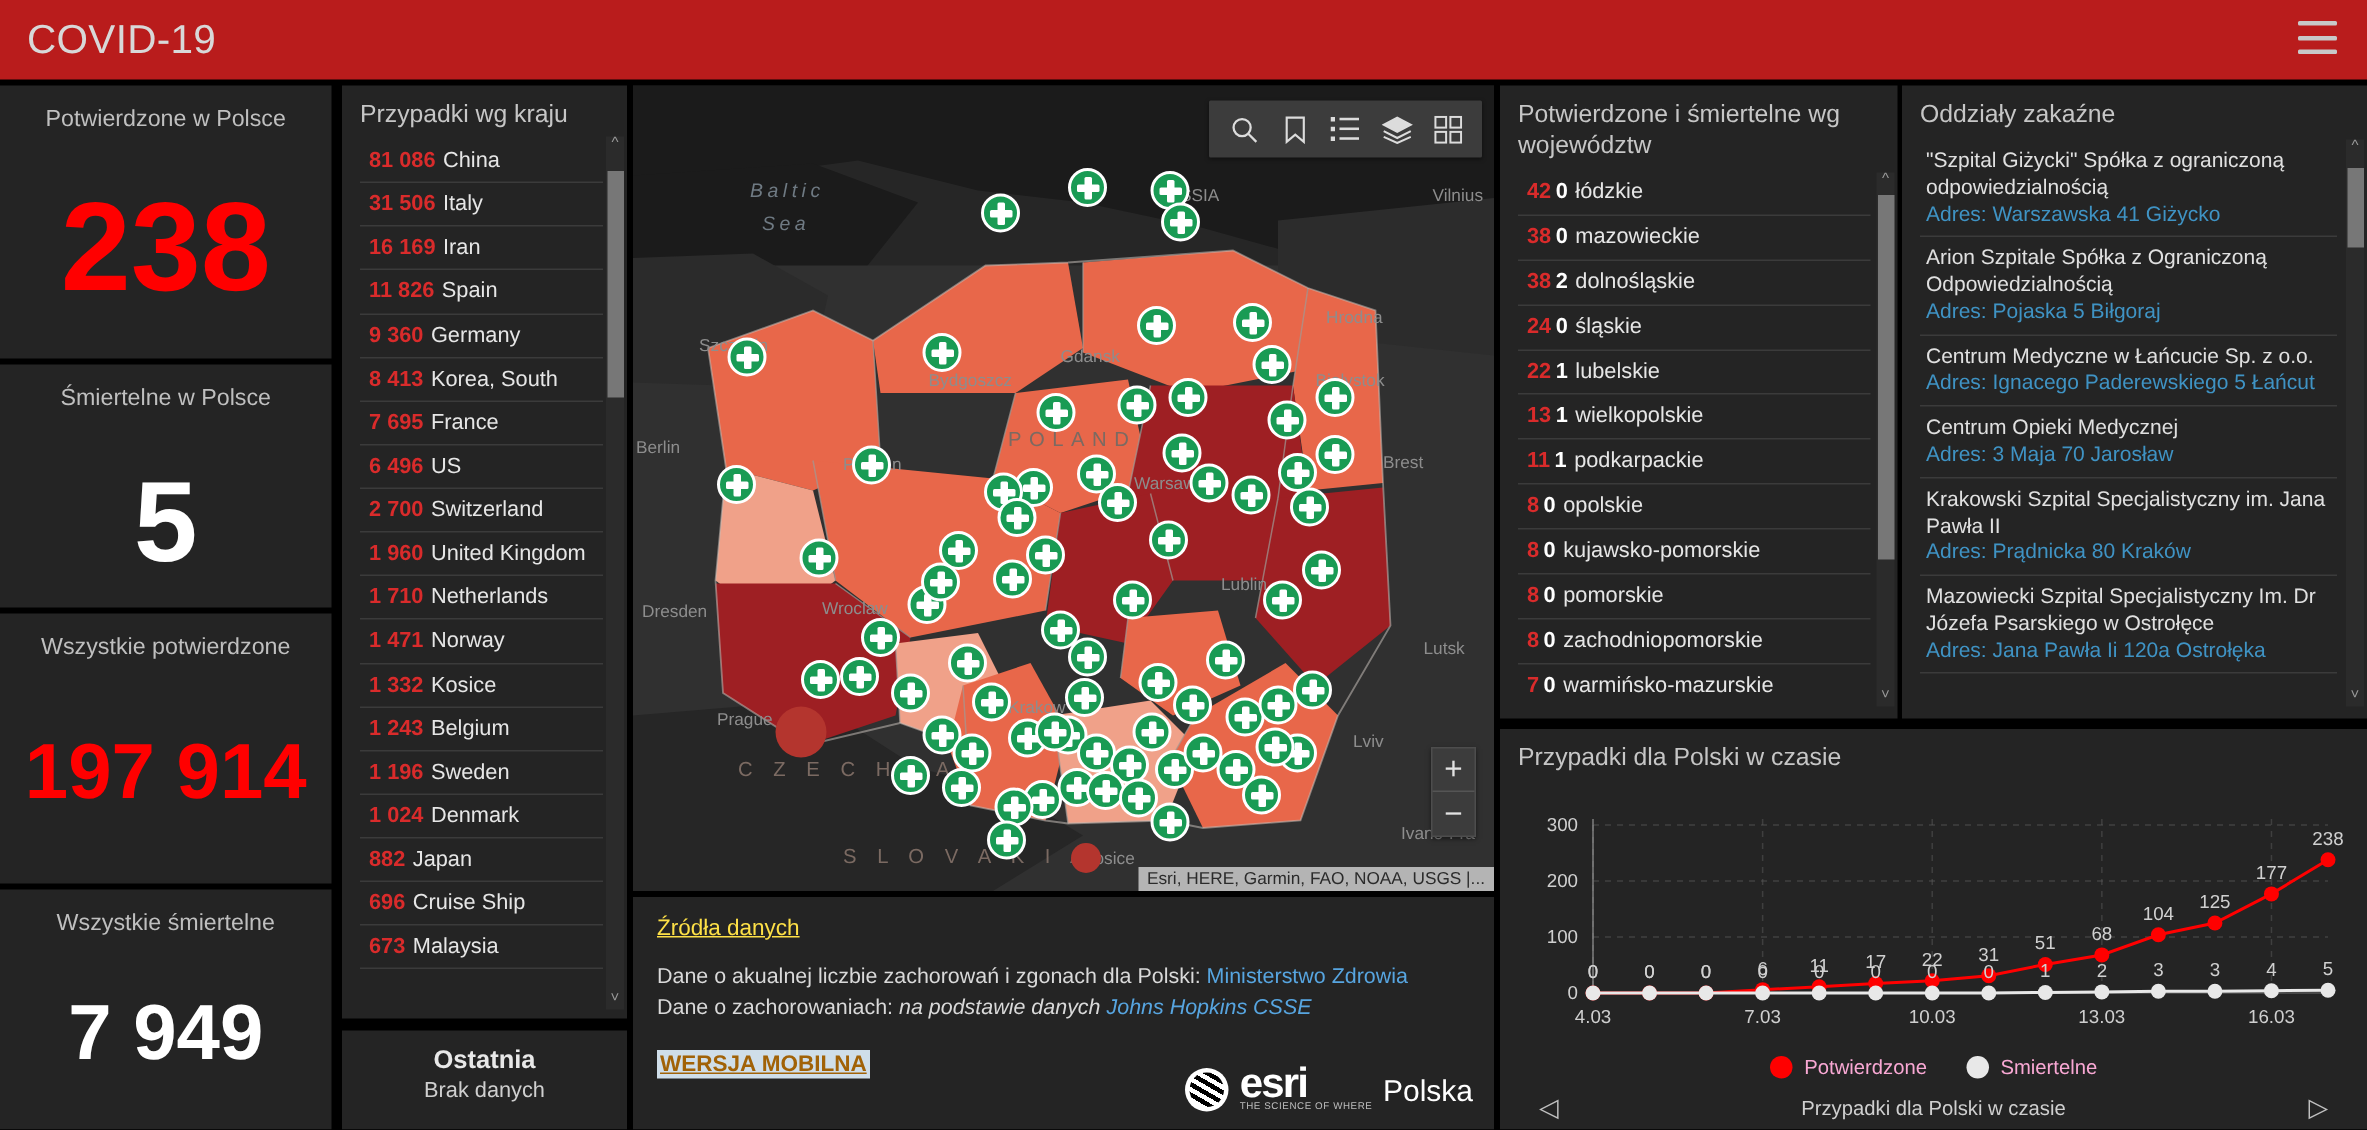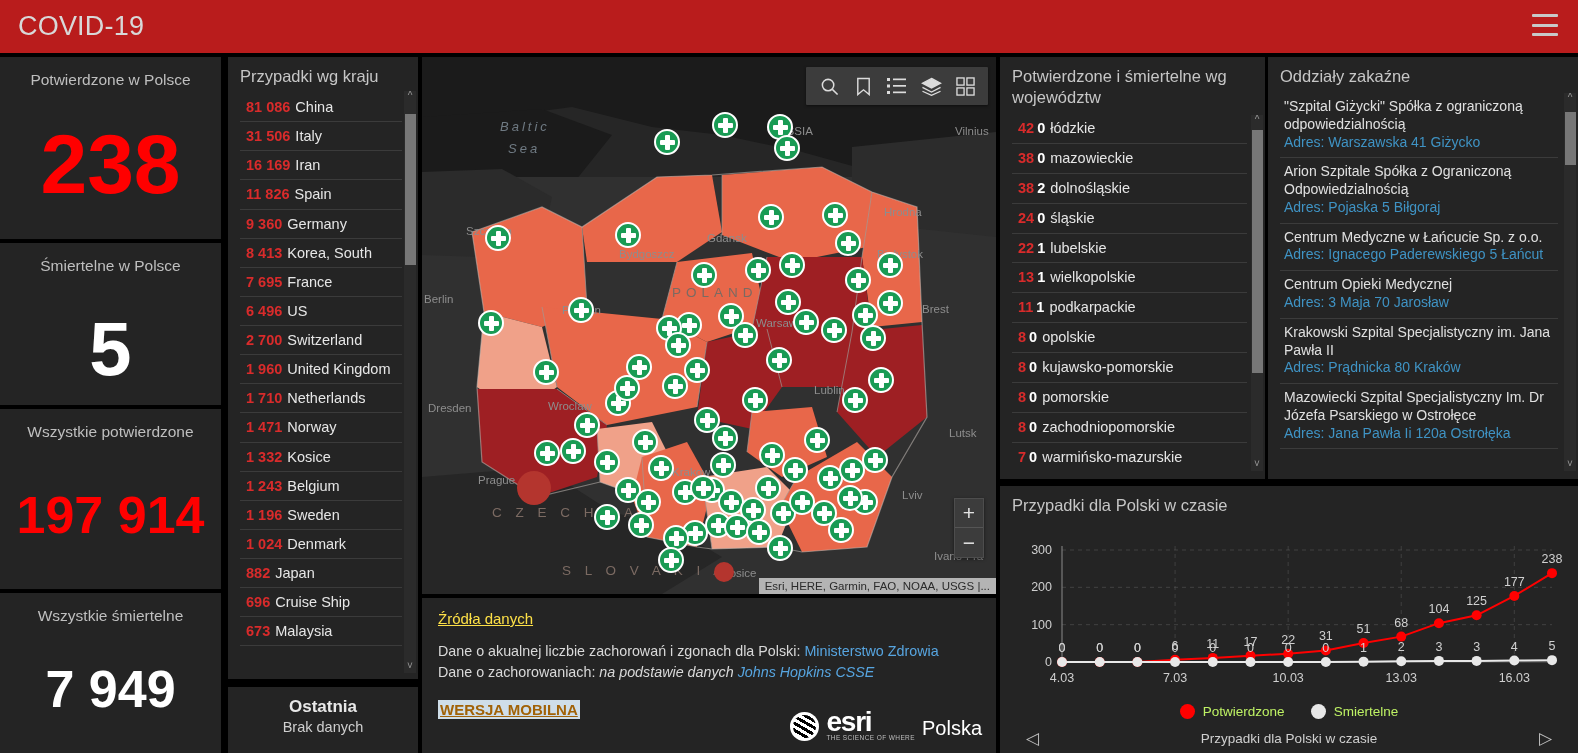--- a/index.html
+++ b/index.html
@@ -146,21 +146,21 @@
   #hosp-list { height: 360px; padding: 0 20px 0 12px; }
   .hosp-row { border-bottom: 1px solid #3b3b3b; padding: 5px 2px 6px 4px; }
   .hosp-row .hname { color: #e0e0e0; font-size: 14px; line-height: 1.27; }
   .hosp-row .haddr { color: #3f93c4; font-size: 14px; line-height: 1.27; }
 
   
   #panel-chart { left: 1000px; top: 486px; width: 578px; height: 267px; }
   .chart-area { position: relative; width: 578px; height: 185px; }
   .chart-svg { position: absolute; left: 0; top: 0; }
   .legend { position: absolute; left: 0; bottom: 34px; width: 578px; display: flex; justify-content: center; gap: 26px; align-items: center; }
-  .legend .item { display: flex; align-items: center; gap: 8px; color: #bef264; font-size: 13.5px; }
+  .legend .item { display: flex; align-items: center; gap: 8px; color: #f9a8d4; font-size: 13.5px; }
   .legend .dot { width: 15px; height: 15px; border-radius: 50%; }
   .chart-nav {
     position: absolute; left: 0; bottom: 0; width: 578px; height: 30px;
     display: flex; align-items: center; justify-content: center; color: #cfcfcf; font-size: 13.5px;
   }
   .chart-nav .arr { position: absolute; color: #c0c0c0; font-size: 17px; cursor: pointer; }
   .chart-nav .arr.l { left: 26px; }
   .chart-nav .arr.r { right: 26px; }
 </style>
 </head>

